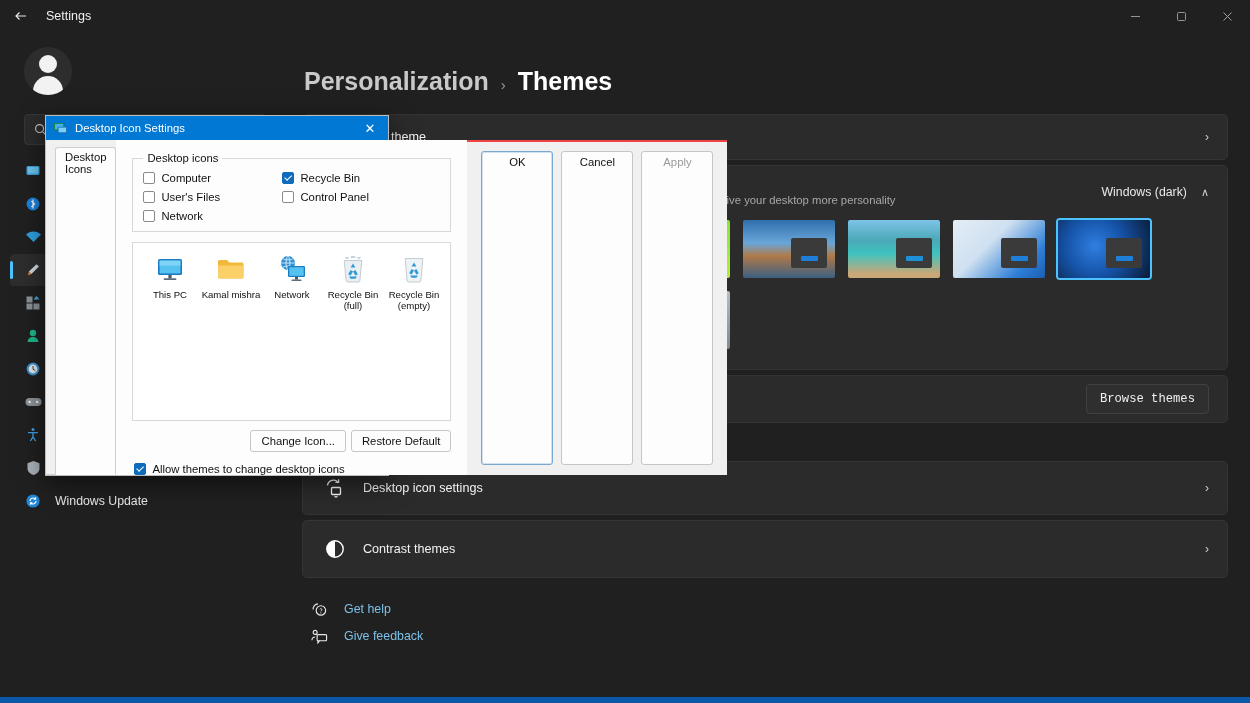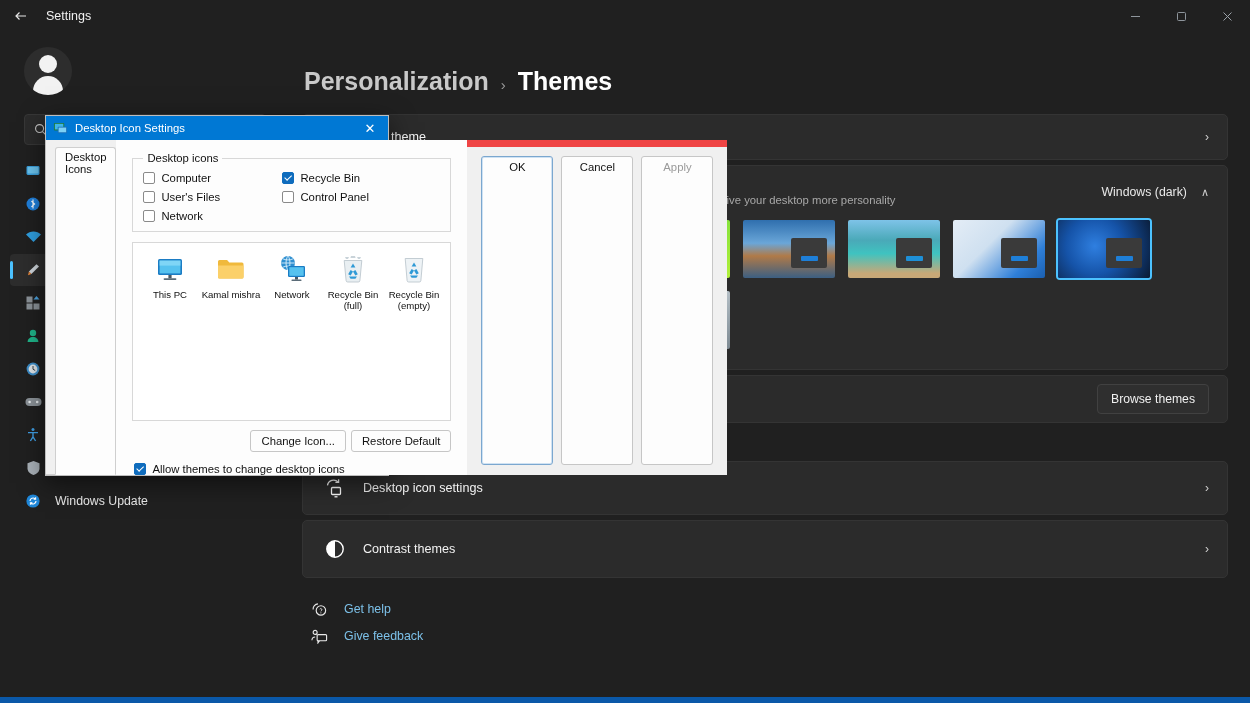--- a/index.html
+++ b/index.html
@@ -139,20 +139,21 @@
   .row-sub { font-size: 11.3px; color: #a8a8a8; }
   .chev {
     flex: none; color: #cfcfcf; font-size: 12px;
     padding-left: 8px;
   }
   .pill-btn {
     background: #2f2f2f; border: 1px solid #414141;
     border-radius: 4px; color: #f0f0f0;
     font-size: 12.2px; padding: 7px 13px;
     flex: none;
+    font-family: Liberation Mono, monospace;
   }
   .combo-val {
     font-size: 12.3px; color: #e9e9e9;
     display: flex; align-items: center; gap: 14px;
   }
 
   
   .themes-card { padding: 0 0 14px 0; }
   .themes-head {
     display: flex; align-items: center; gap: 14px;
@@ -294,21 +295,21 @@
   }
   .btn.primary { border-color: #7ba7cf; box-shadow: 0 0 0 1px #cfe2f3 inset; }
   .btn.disabled { color: #9a9a9a; }
   .allow-row {
     display: flex; align-items: center; gap: 6px;
     padding: 11px 0 0 2px;
     font-size: 11.3px; color: #111;
   }
   .dlg-footer {
     flex: none; background: #f0f0f0;
-    border-top: 7px solid #ef4444;
+    border-top: 2px solid #ef4444;
     padding: 9px 14px 10px 14px;
     display: flex; justify-content: flex-end; gap: 8px;
   }
 </style>
 </head>
 <body>
 
 <div id="settings-window">
 
   <div id="titlebar">

